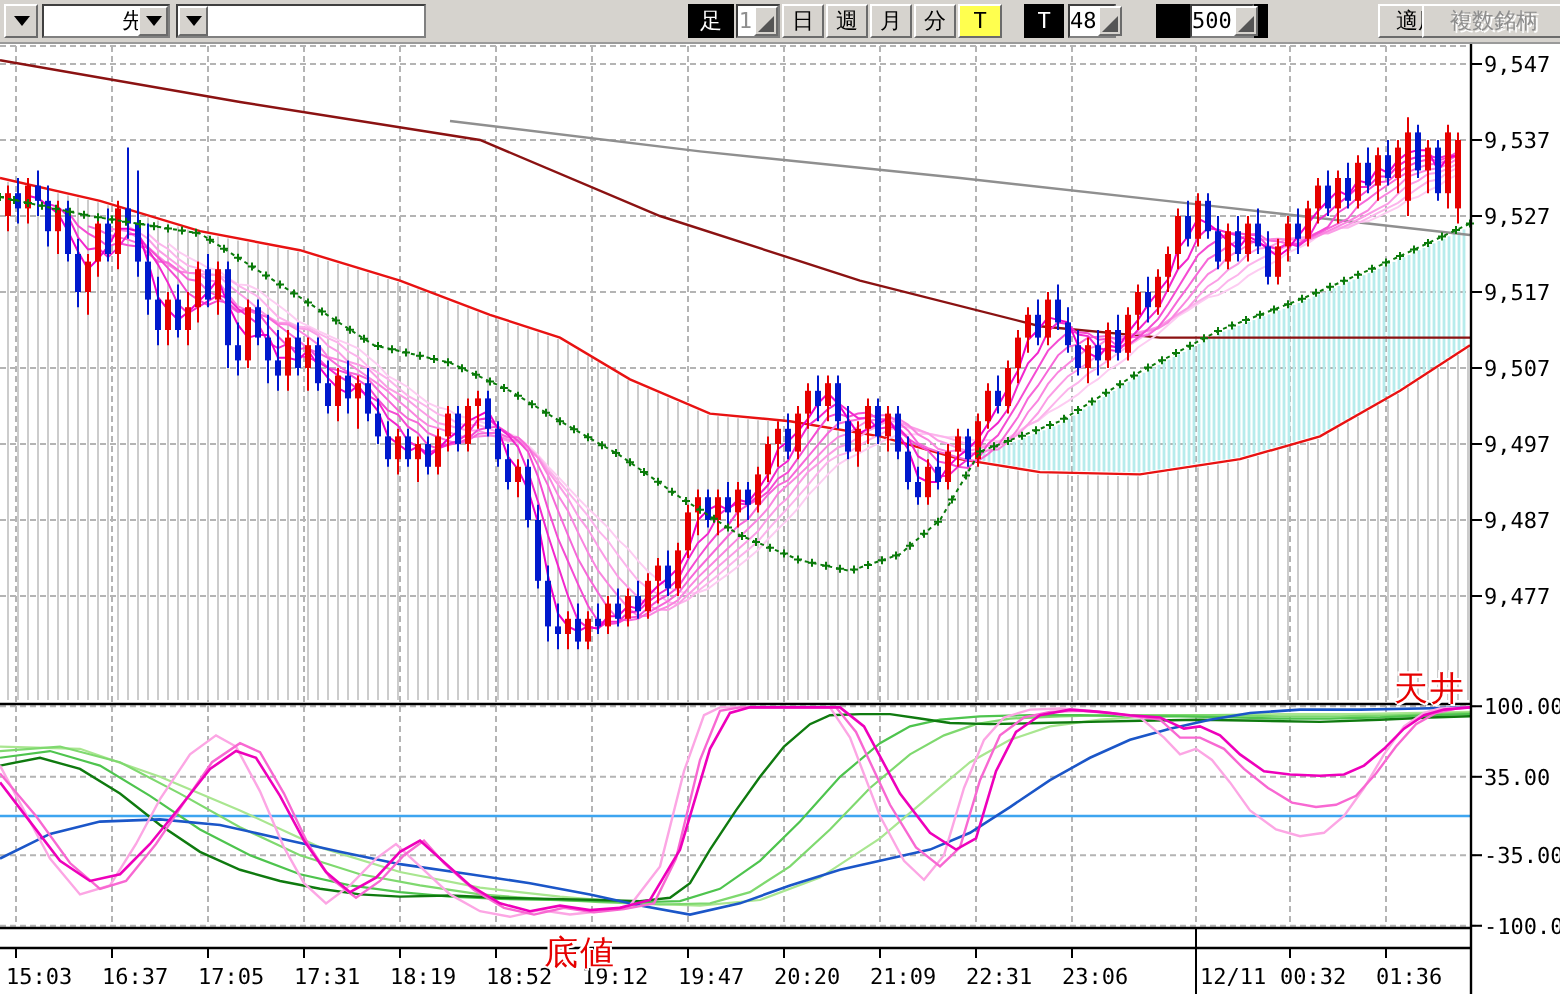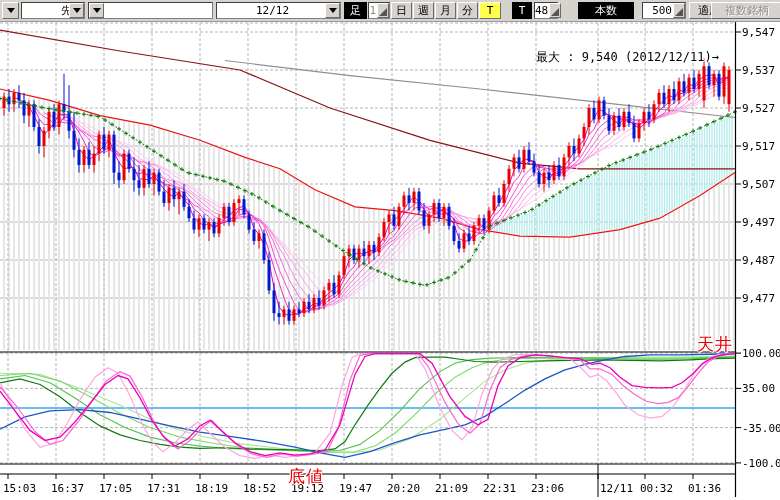--- a/index.html
+++ b/index.html
@@ -64,26 +64,20 @@
           <span class="tri-down"></span>
         </span>
     </div>
 
     <div class="tb combo" style="left:88px;width:125px">
       <span class="carrow">
           <span class="tri-down"></span>
         </span>
     </div>
 
-    <div class="tb combo" style="left:216px;width:125px">
-      <span class="ctext">12/12</span>
-      <span class="carrow">
-          <span class="tri-down"></span>
-        </span>
-    </div>
 
     <div class="tb blacklab" style="left:344px;width:23px">足</div>
 
     <div class="tb spinfield" style="left:368px;width:22px">
       <span class="sval disabledtxt">1</span>
       <span class="spinbtn">
           <span class="tri-diag"></span>
         </span>
     </div>
 
@@ -95,21 +89,21 @@
 
     <div class="tb blacklab" style="left:512px;width:20px">T</div>
     <div class="tb spinfield" style="left:534px;width:24px">
       <span class="sval">48</span>
       <span class="spinbtn">
           <span class="tri-diag"></span>
         </span>
     </div>
 
     <div class="tb blacklab" style="left:578px;width:56px">本数</div>
-    <div class="tb spinfield" style="left:642px;width:44px">
+    <div class="tb spinfield" style="left:595px;width:32px">
       <span class="sval">500</span>
       <span class="spinbtn">
           <span class="tri-diag"></span>
         </span>
     </div>
 
     <div class="tb btn3d" style="left:689px;width:40px">適用</div>
     <div class="tb btn3d disabledtxt" style="left:711px;width:72px">複数銘柄</div>
   </div>
 
@@ -773,16 +767,15 @@
       <text x="483" y="492" text-anchor="start" font-size="11px" font-family="&quot;DejaVu Sans Mono&quot;, monospace" fill="#000">22:31</text>
       <text x="531" y="492" text-anchor="start" font-size="11px" font-family="&quot;DejaVu Sans Mono&quot;, monospace" fill="#000">23:06</text>
       <text x="600" y="492" text-anchor="start" font-size="11px" font-family="&quot;DejaVu Sans Mono&quot;, monospace" fill="#000">12/11</text>
       <text x="640" y="492" text-anchor="start" font-size="11px" font-family="&quot;DejaVu Sans Mono&quot;, monospace" fill="#000">00:32</text>
       <text x="688" y="492" text-anchor="start" font-size="11px" font-family="&quot;DejaVu Sans Mono&quot;, monospace" fill="#000">01:36</text>
     </svg>
 
   <div class="panel-hit" style="left:0;top:22px;width:735px;height:330px"></div>
   <div class="panel-hit" style="left:0;top:352px;width:735px;height:112px"></div>
 
-  <div class="anno" style="left:536px;top:49px">最大 : 9,540 (2012/12/11)→</div>
   <div class="bigred" style="left:697px;top:333px">天井</div>
-  <div class="bigred" style="left:288px;top:465px">底値</div>
+  <div class="bigred" style="left:272px;top:465px">底値</div>
 </div>
 
 </body></html>

